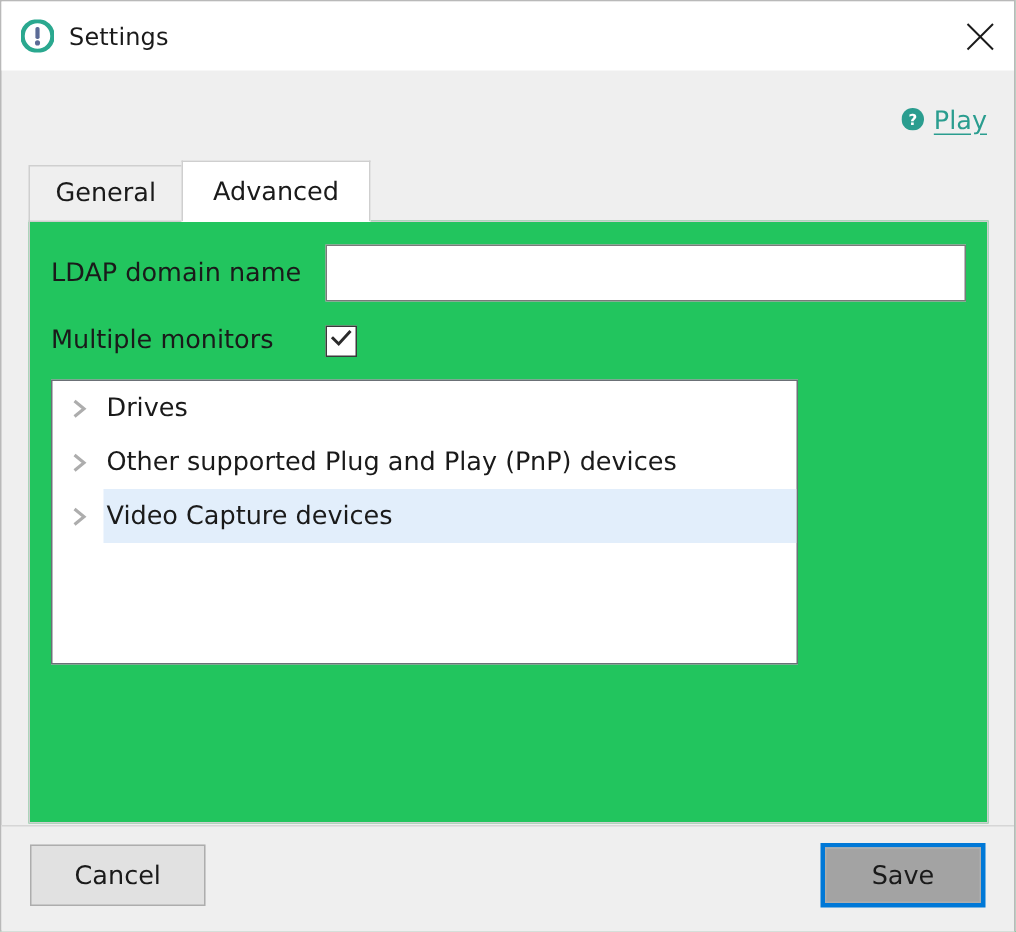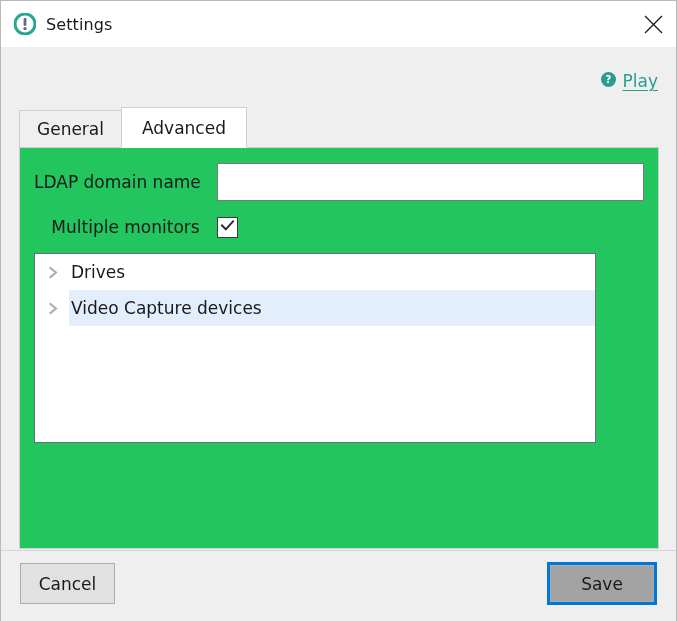--- a/index.html
+++ b/index.html
@@ -160,40 +160,39 @@
     width: 610px;
     height: 32px;
     display: flex;
     align-items: center;
   }
   #monitors-label {
     font-size: 17px;
     color: #1a1a1a;
     width: 183px;
     flex: 0 0 auto;
-    text-align: center;
   }
   #monitors-checkbox {
     width: 21px;
     height: 21px;
     box-sizing: border-box;
     border: 1px solid #3a3a3a;
     background: #ffffff;
     display: flex;
     align-items: center;
     justify-content: center;
     cursor: pointer;
   }
 
   
   #device-list {
     position: absolute;
     left: 14px;
     top: 105px;
-    width: 562px;
+    width: 498px;
     height: 190px;
     box-sizing: border-box;
     border: 1px solid #6b7076;
     background: #ffffff;
     overflow: hidden;
   }
   .tree-row {
     height: 36px;
     display: flex;
     align-items: center;
@@ -239,21 +238,21 @@
     font-size: 17px;
     color: #1a1a1a;
     display: flex;
     align-items: center;
     justify-content: center;
     cursor: pointer;
   }
   #cancel-button {
     left: 19px;
     top: 12px;
-    width: 95px;
+    width: 117px;
     height: 41px;
   }
   #save-button {
     right: 19px;
     top: 11px;
     width: 110px;
     height: 43px;
     border: 3px solid #0078d7;
   }
   #save-inner {
@@ -328,20 +327,28 @@
 
       <div class="tree-row">
         <span class="tree-chevron">
           <svg width="11" height="13" viewBox="0 0 11 13">
             <polyline points="2.5,2 8,6.5 2.5,11" fill="none" stroke="#adadad" stroke-width="2.1" stroke-linecap="square"></polyline>
           </svg>
         </span>
         <span class="tree-label">Drives</span>
       </div>
 
+      <div class="tree-row">
+        <span class="tree-chevron">
+          <svg width="11" height="13" viewBox="0 0 11 13">
+            <polyline points="2.5,2 8,6.5 2.5,11" fill="none" stroke="#adadad" stroke-width="2.1" stroke-linecap="square"></polyline>
+          </svg>
+        </span>
+        <span class="tree-label">Other supported Plug and Play (PnP) devices</span>
+      </div>
 
       <div class="tree-row selected">
         <span class="tree-chevron">
           <svg width="11" height="13" viewBox="0 0 11 13">
             <polyline points="2.5,2 8,6.5 2.5,11" fill="none" stroke="#adadad" stroke-width="2.1" stroke-linecap="square"></polyline>
           </svg>
         </span>
         <span class="tree-label">Video Capture devices</span>
       </div>
 

